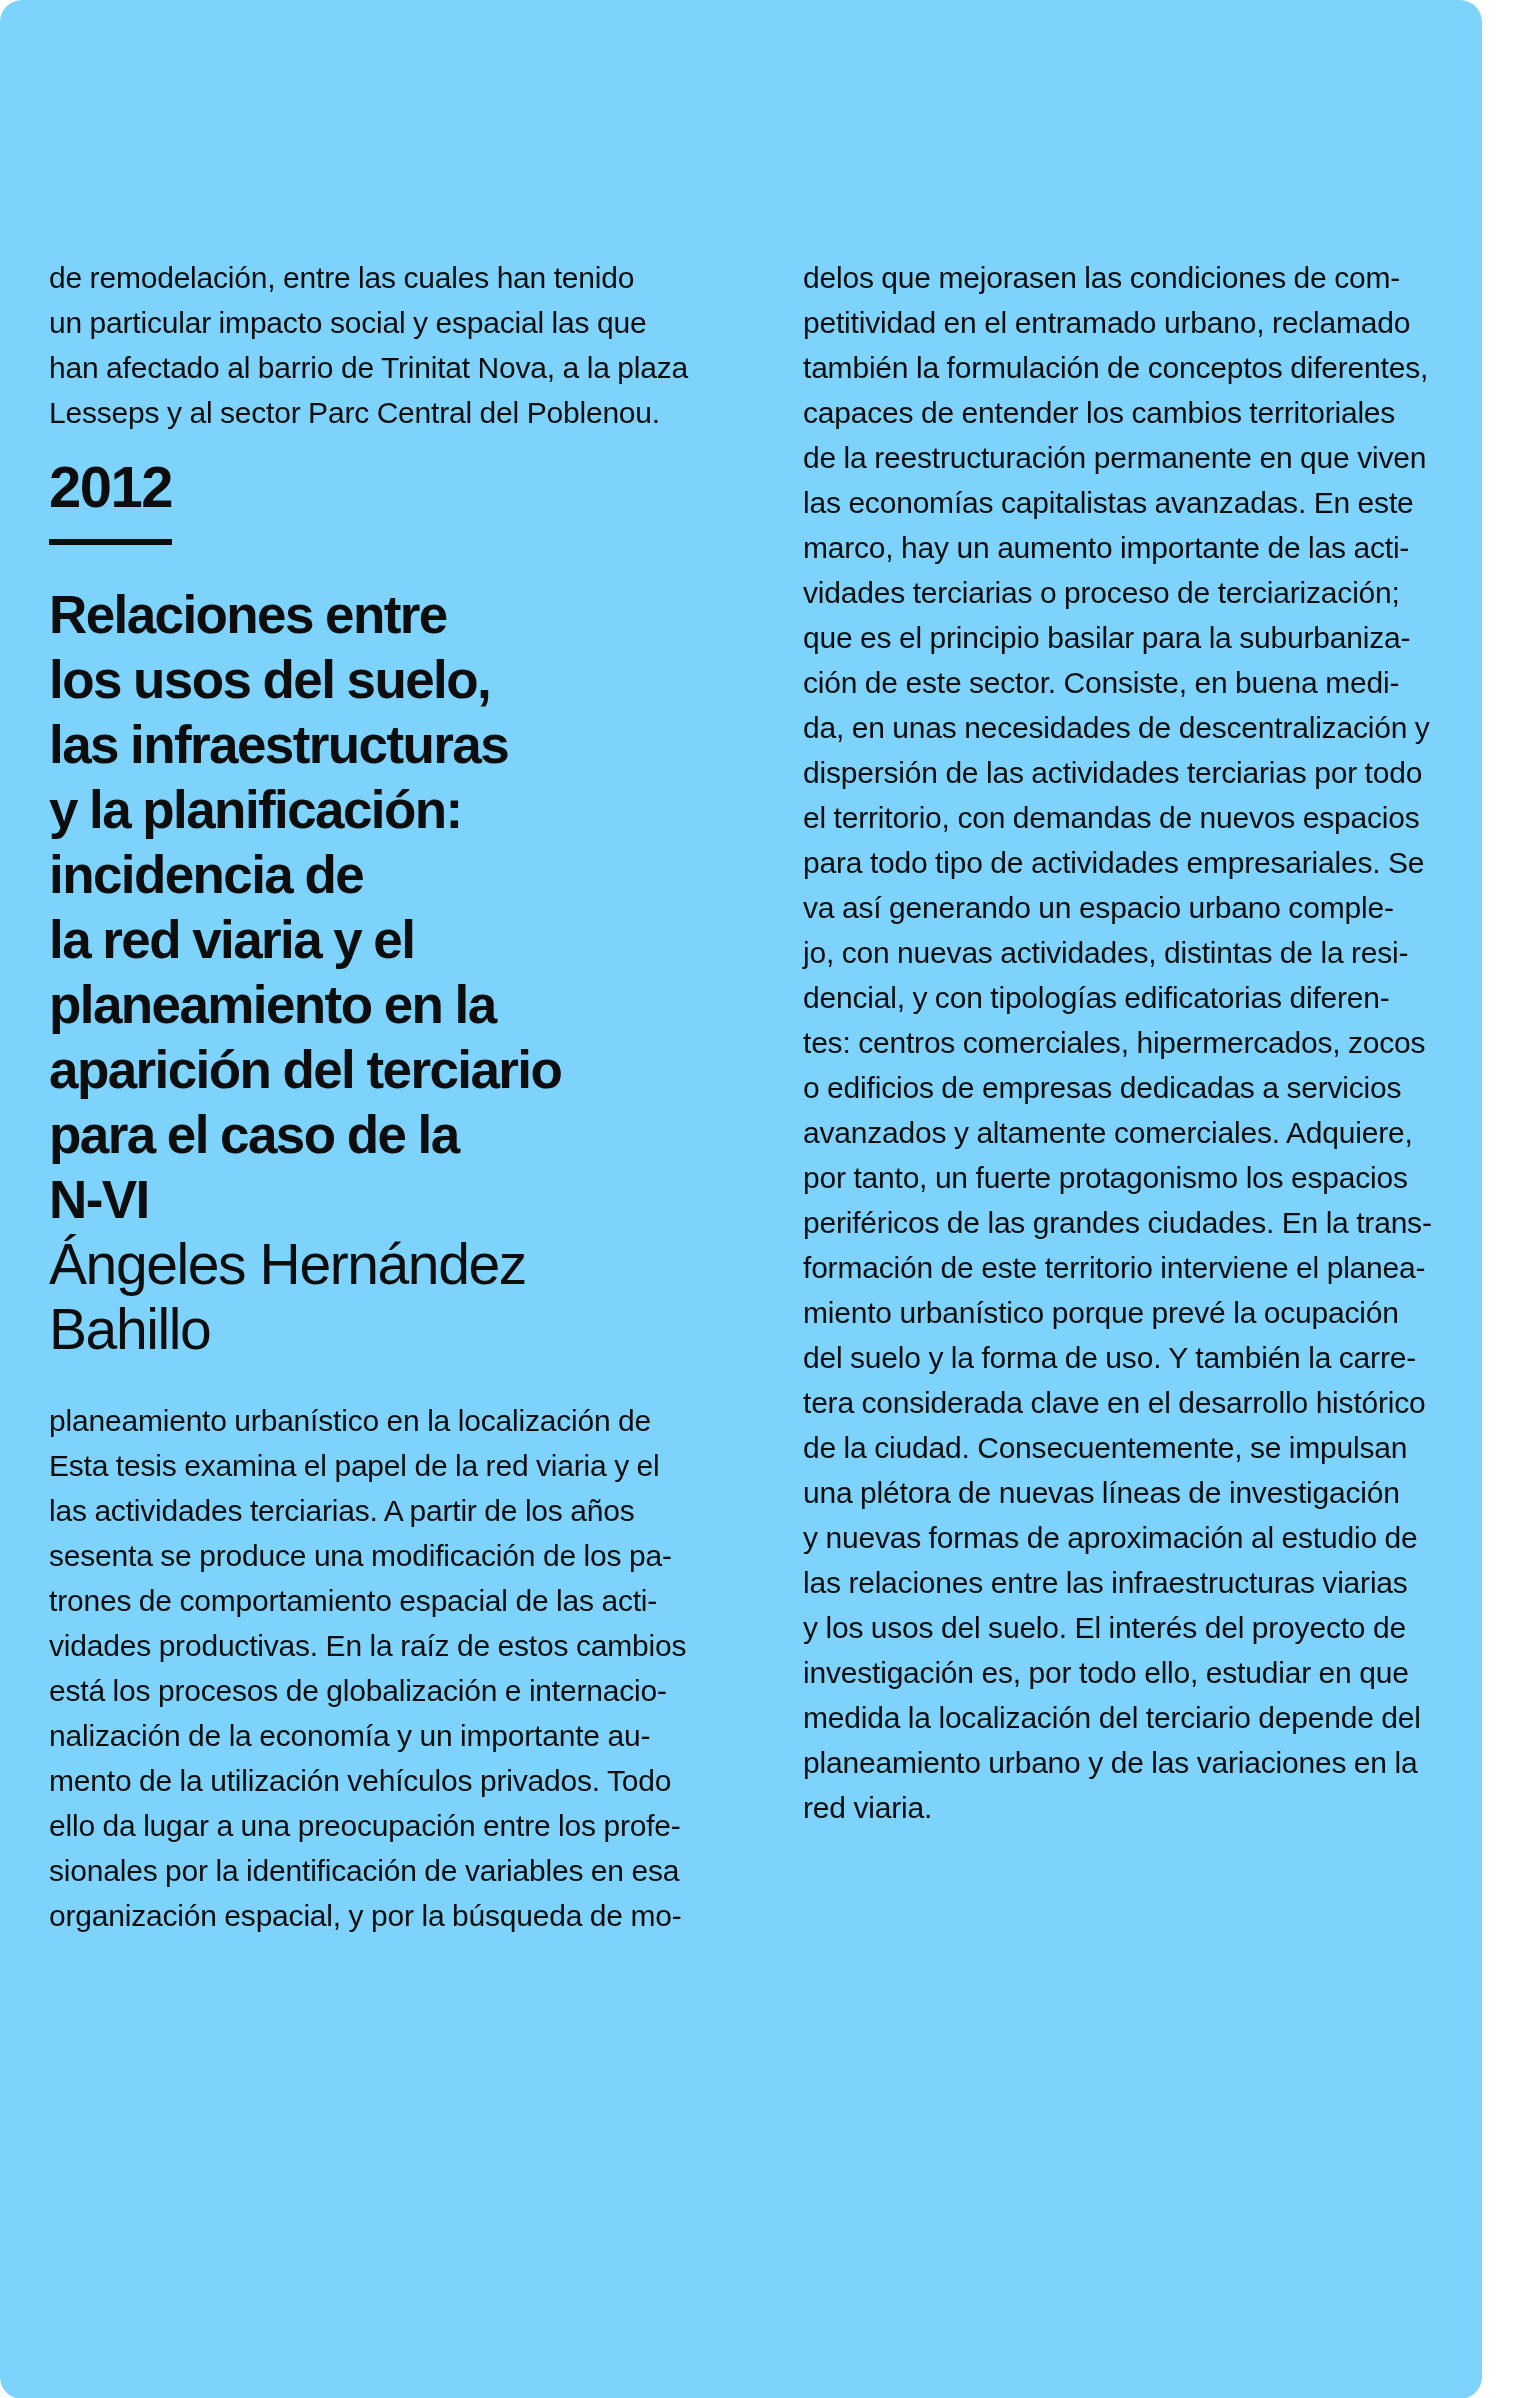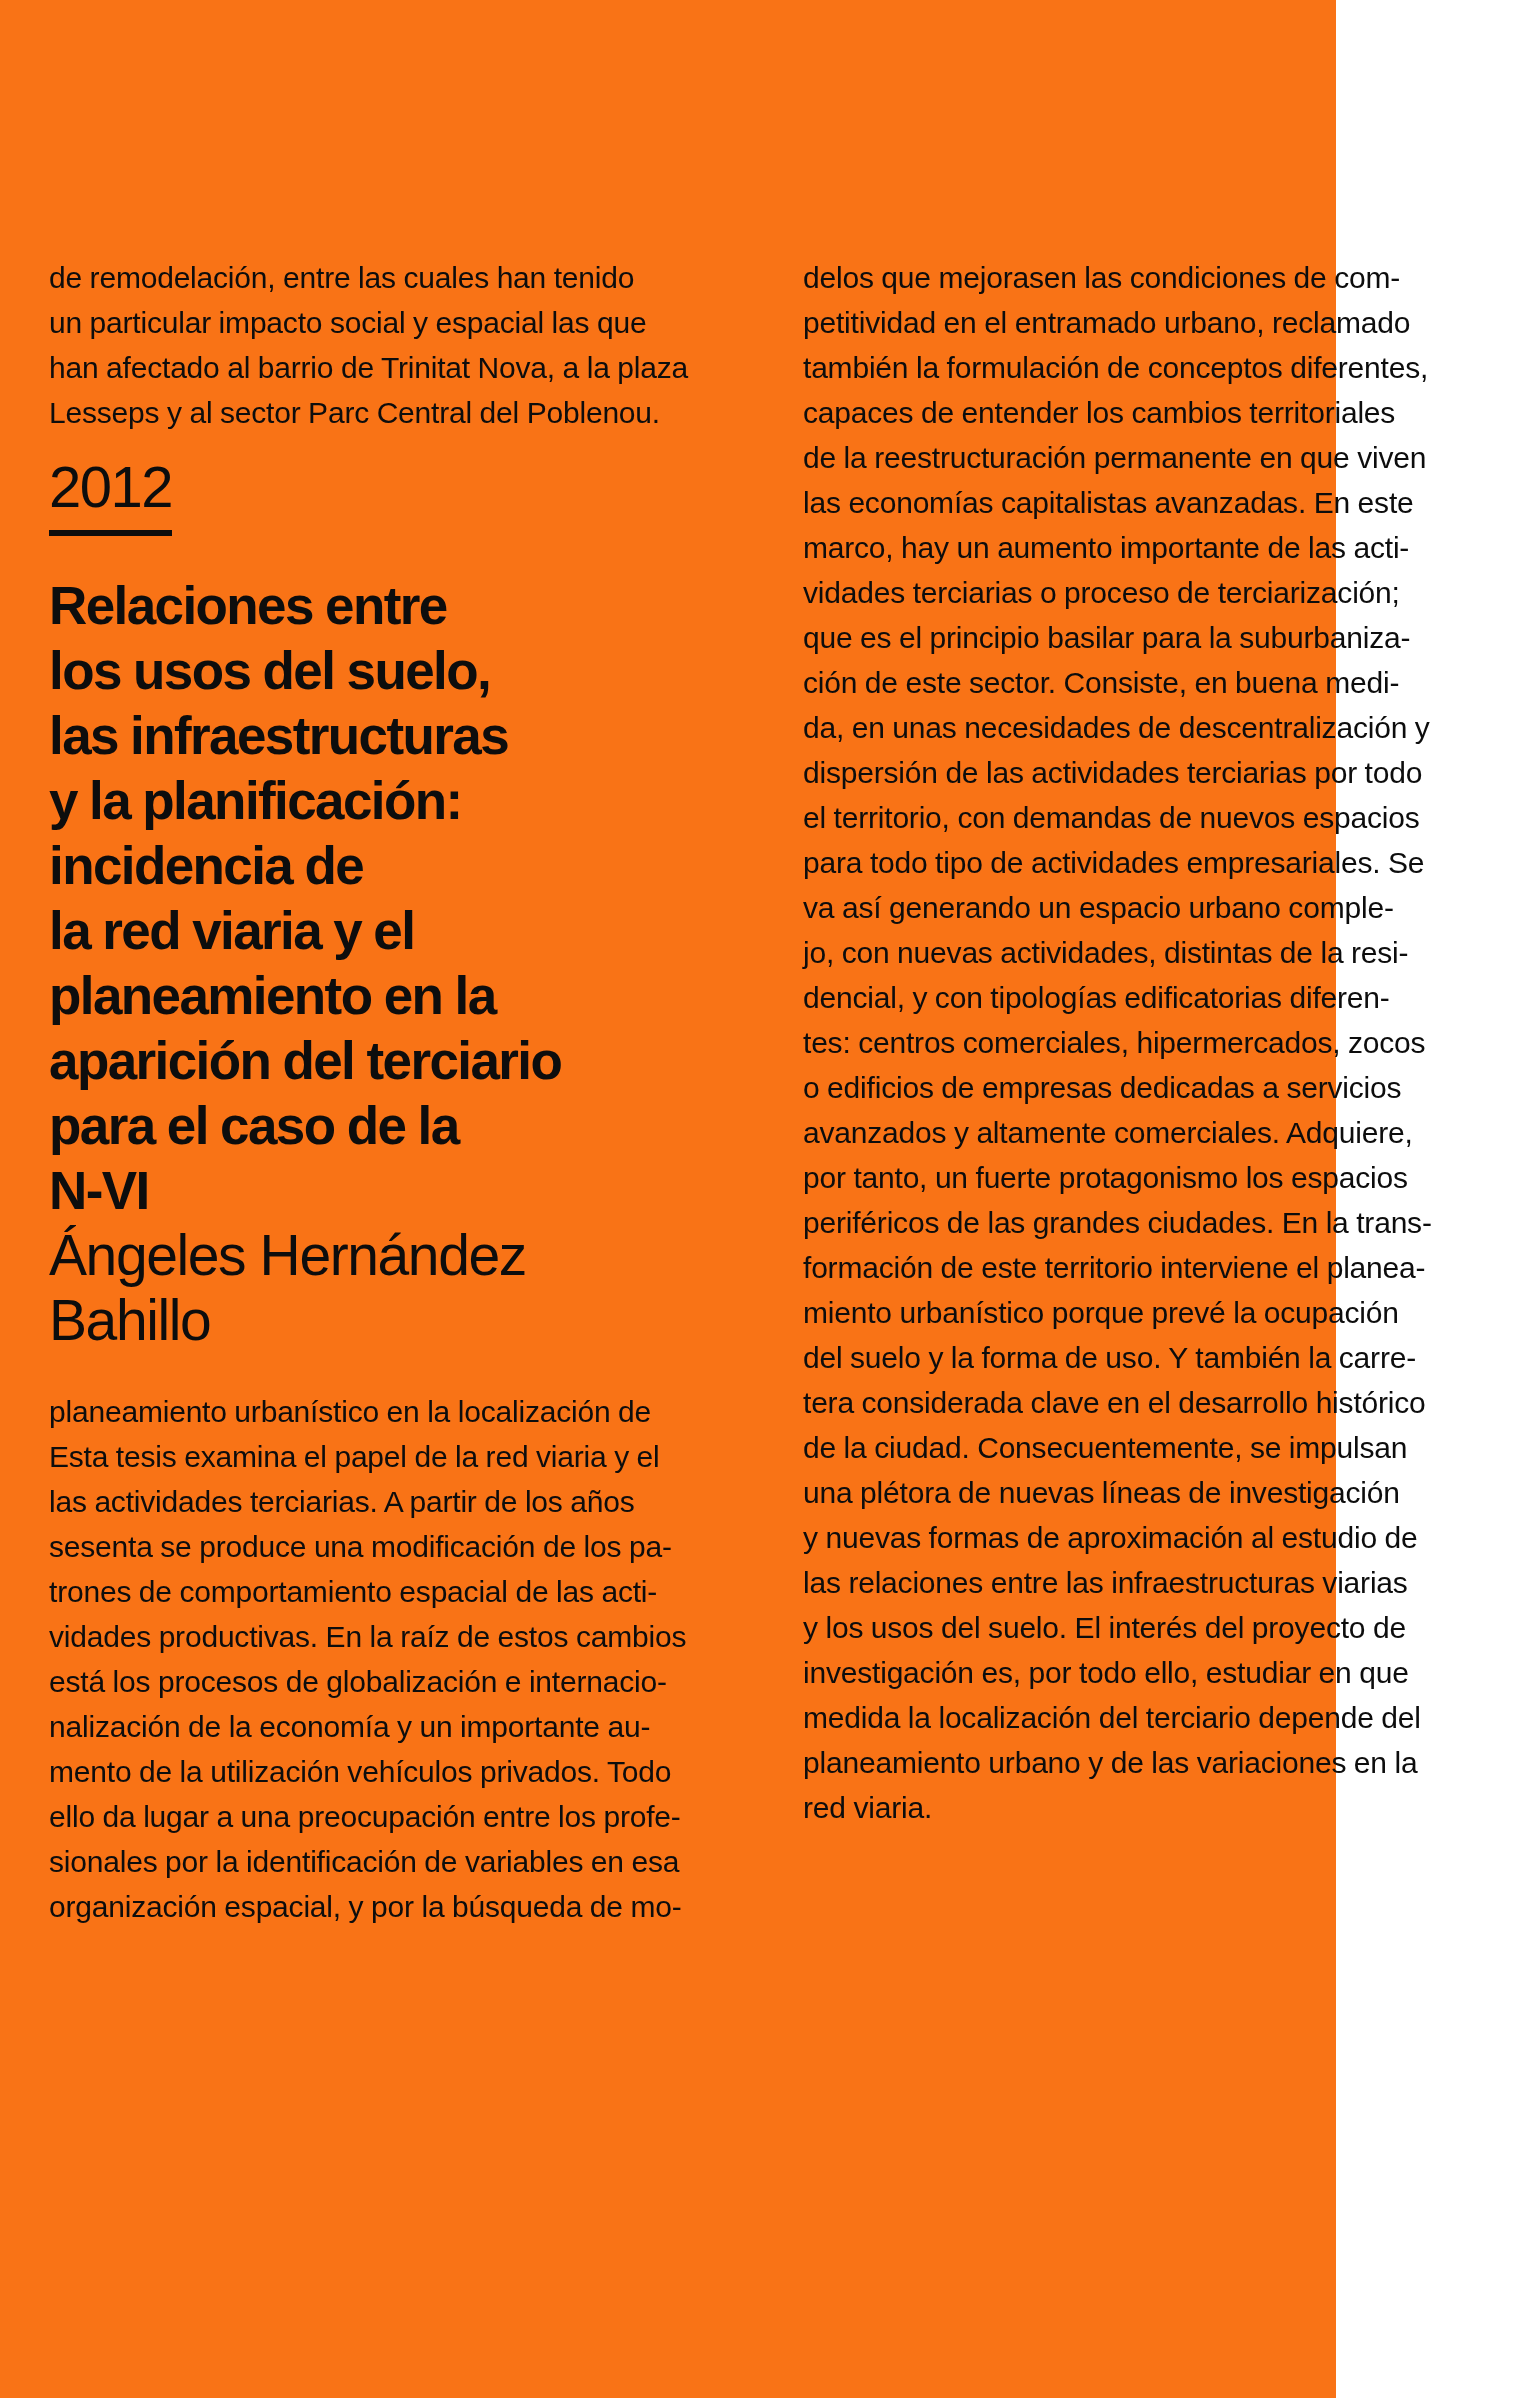--- a/index.html
+++ b/index.html
@@ -10,25 +10,26 @@
   body {
     width: 1537px;
     height: 2399px;
     font-family: "Liberation Sans", sans-serif;
     color: #0d0d0d;
     -webkit-font-smoothing: antialiased;
   }
 
   .page {
     position: relative;
-    width: 1336px;
+    width: 1482px;
     height: 2399px;
-    background: #f97316;
+    background: #7dd3fc;
     box-sizing: border-box;
     padding: 255px 73px 0 49px;
+    border-radius: 22px;
   }
 
   .columns {
     display: flex;
     flex-direction: row;
     align-items: flex-start;
     gap: 56px;
   }
 
   .col {
@@ -53,24 +54,24 @@
 
   
   .year-wrap {
     margin-top: 20.6px;
     margin-bottom: 37px;
   }
   .year {
     display: inline-block;
     font-size: 58px;
     line-height: 62px;
-    font-weight: 400;
+    font-weight: 700;
     letter-spacing: -1.5px;
     border-bottom: 6.6px solid #0d0d0d;
-    padding-bottom: 12px;
+    padding-bottom: 21px;
   }
 
   
   .title {
     font-size: 53px;
     line-height: 65px;
     font-weight: 700;
     letter-spacing: -1.6px;
     margin: 0;
     word-spacing: -0.9px;

